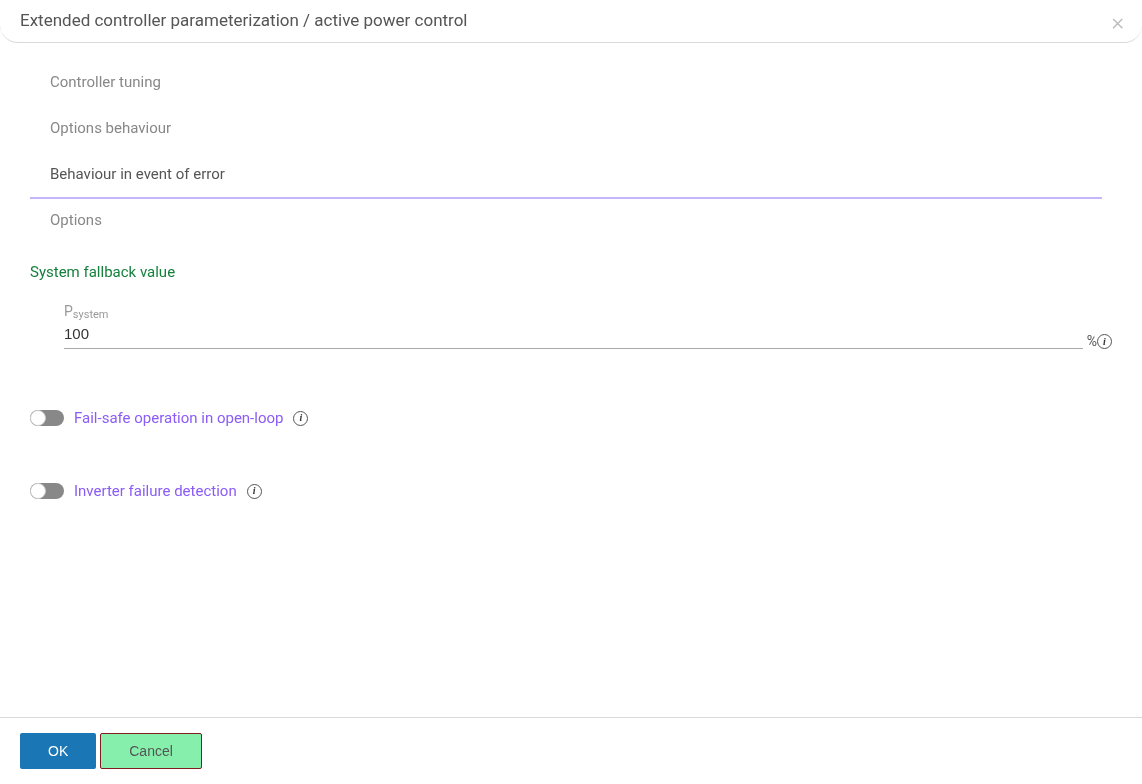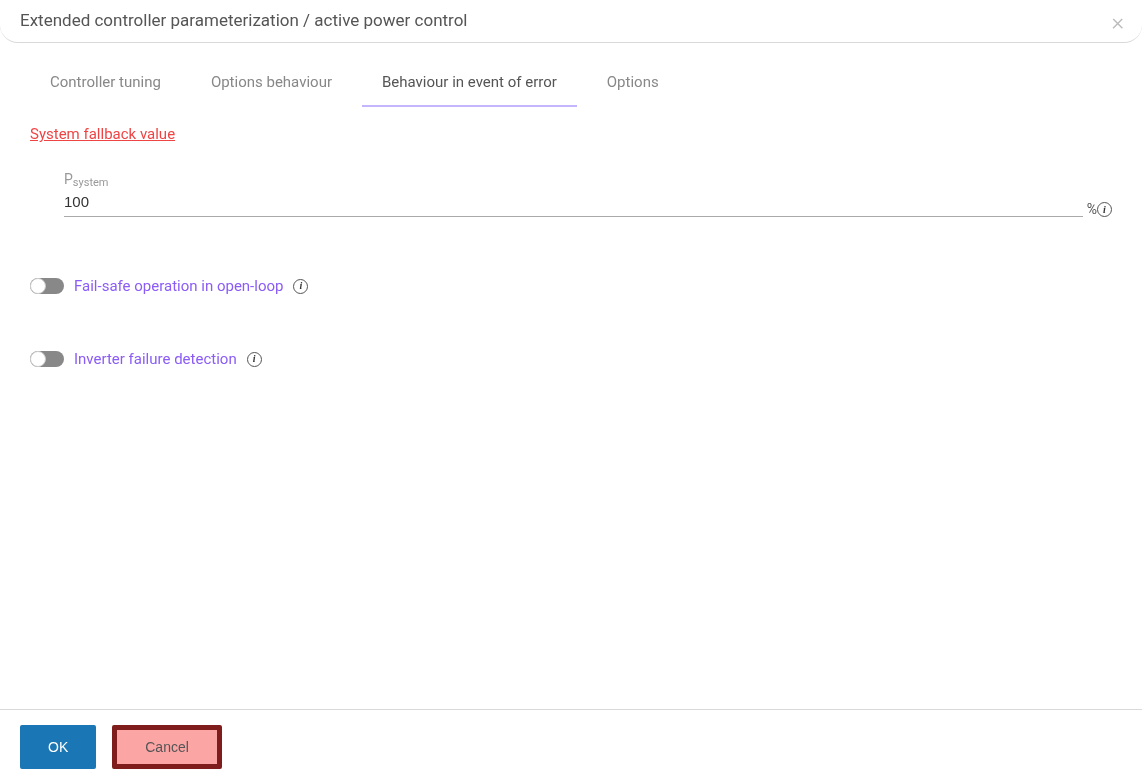--- a/index.html
+++ b/index.html
@@ -32,42 +32,42 @@
       line-height: 1;
       color: #bbb;
       cursor: pointer;
       font-weight: 300;
     }
     .tabs {
       display: flex;
       padding: 0 30px;
       margin-top: 18px;
       gap: 0;
+      flex-direction: column;
     }
     .tab {
       padding: 12px 20px 14px 20px;
       font-size: 15px;
       color: #888;
       cursor: pointer;
       border-bottom: 2px solid transparent;
       margin-right: 10px;
     }
     .tab.active {
       color: #555;
       border-bottom: 2px solid #c4b5fd;
     }
     .content {
       flex: 1;
       padding: 18px 30px;
     }
     .section-title {
       font-size: 15px;
-      color: #ef4444;
-      margin-bottom: 28px;
-      text-decoration: underline;
+      color: #15803d;
+      margin-bottom: 22px;
     }
     .field-group {
       margin-bottom: 60px;
       margin-left: 34px;
     }
     .field-label {
       font-size: 14px;
       color: #999;
       margin-bottom: 2px;
     }
@@ -139,37 +139,37 @@
       font-weight: bold;
       color: #333;
       cursor: pointer;
       flex-shrink: 0;
       line-height: 1;
     }
     .footer {
       border-top: 1px solid #d9d9d9;
       padding: 15px 20px;
       display: flex;
-      gap: 16px;
+      gap: 4px;
     }
     .btn {
       padding: 9px 28px;
       font-size: 14px;
       border: none;
       cursor: pointer;
       border-radius: 2px;
     }
     .btn-primary {
       background: #1a76b5;
       color: #fff;
     }
     .btn-secondary {
-      background: #fca5a5;
-      color: #555;
-      border: 5px solid #7f1d1d;
+      background: #86efac;
+      color: #555;
+      border: 1px solid #7f1d1d;
     }
   </style>
 </head>
 <body>
 
 <div class="header">
   <div class="header-title">Extended controller parameterization / active power control</div>
   <div class="close-btn">×</div>
 </div>
 

